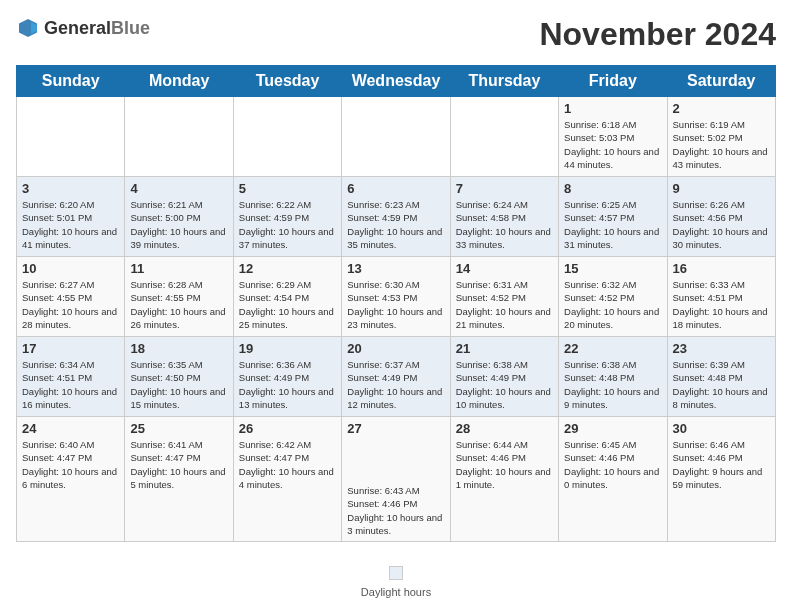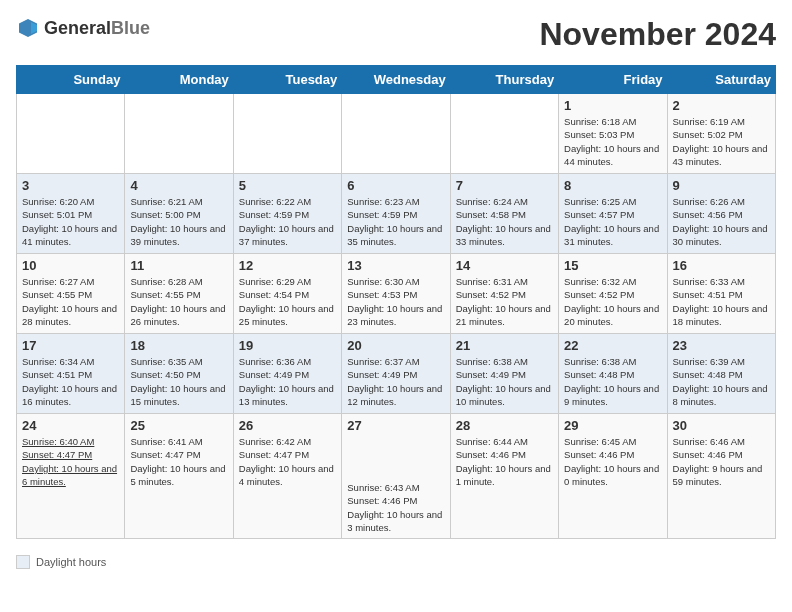--- a/index.html
+++ b/index.html
@@ -48,24 +48,24 @@
       color: #555;
     }
     .calendar {
       width: 100%;
       border-collapse: collapse;
       border: 1px solid #ccc;
     }
     .calendar th {
       background: #1a6fad;
       color: #fff;
-      font-size: 13px;
+      font-size: 16px;
       font-weight: bold;
       padding: 6px 4px;
-      text-align: right;
+      text-align: center;
       border: 1px solid #1a6fad;
     }
     .calendar td {
       vertical-align: top;
       border: 1px solid #ccc;
       padding: 4px 5px;
       font-size: 10px;
       color: #333;
       width: 14.28%;
       height: 80px;
@@ -84,26 +84,27 @@
     }
     .day-info {
       font-size: 9.5px;
       line-height: 1.4;
       color: #333;
     }
     .empty-cell {
       background: #fff !important;
     }
     .legend {
-      margin-top: 16px;
+      margin-top: 24px;
       font-size: 11px;
       color: #555;
       display: flex;
       align-items: center;
       gap: 6px;
+      flex-direction: column;
     }
     .legend-box {
       width: 14px;
       height: 14px;
       background: #e8eef5;
       border: 1px solid #ccc;
       display: inline-block;
     }
   </style>
 </head>
@@ -284,21 +285,21 @@
         <td>
           <span class="day-num">23</span>
           <div class="day-info" style="white-space: pre-line;">Sunrise: 6:39 AM
 Sunset: 4:48 PM
 Daylight: 10 hours and 8 minutes.</div>
         </td>
       </tr>
       <tr>
         <td>
           <span class="day-num">24</span>
-          <div class="day-info" style="white-space: pre-line; text-decoration: underline;">Sunrise: 6:40 AM
+          <div class="day-info" style="white-space: pre-line;">Sunrise: 6:40 AM
 Sunset: 4:47 PM
 Daylight: 10 hours and 6 minutes.</div>
         </td>
         <td>
           <span class="day-num">25</span>
           <div class="day-info" style="white-space: pre-line;">Sunrise: 6:41 AM
 Sunset: 4:47 PM
 Daylight: 10 hours and 5 minutes.</div>
         </td>
         <td>

